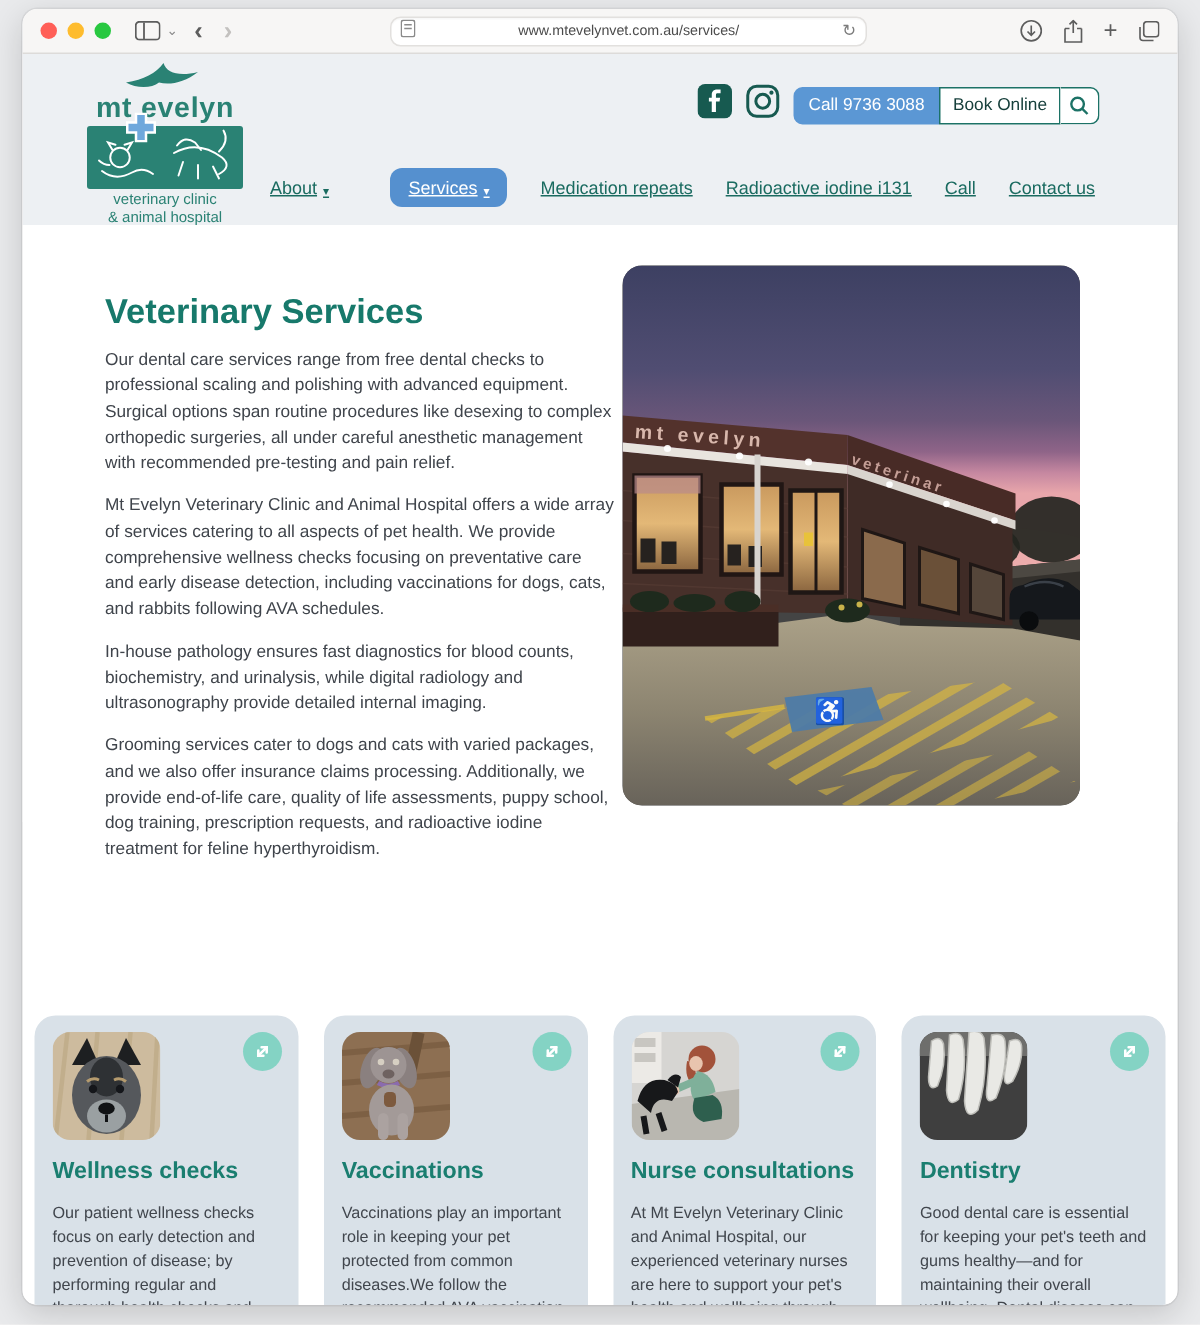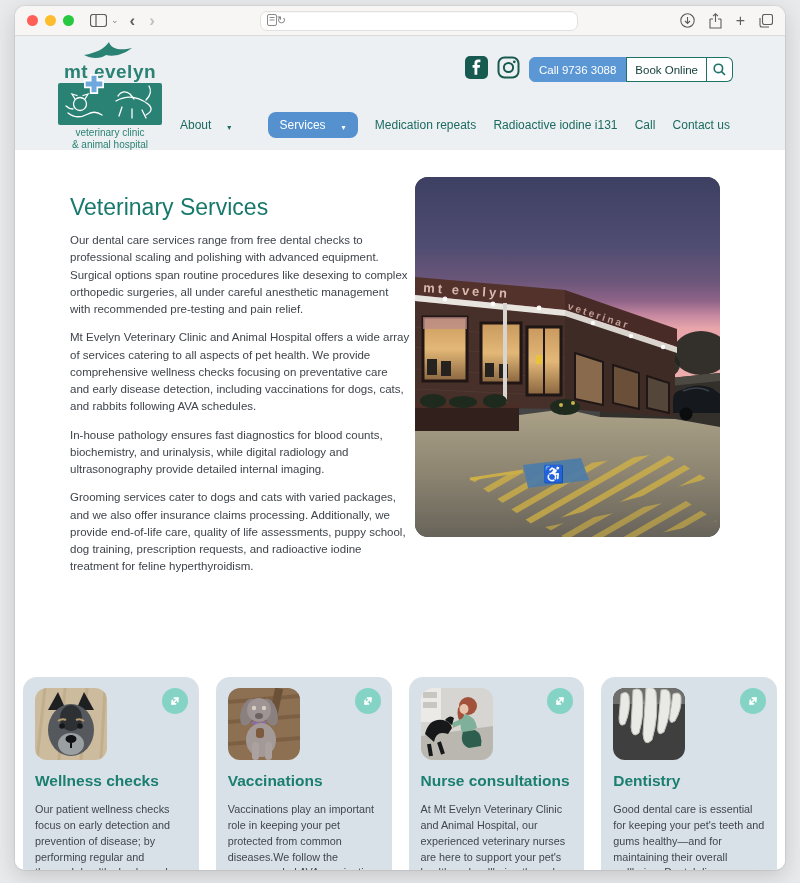--- a/index.html
+++ b/index.html
@@ -39,28 +39,28 @@
 
   .social-row { position:absolute; right:52px; top:20px; display:flex; align-items:center; gap:9px; }
   .btn-group { display:flex; height:25px; }
   .seg { display:flex; align-items:center; font-size:11.5px; }
   .seg.call { background:#5b97d4; border:1px solid #5b97d4; color:#fff; padding:0 9px; border-radius:6px 0 0 6px; }
   .seg.book { background:#fff; border:1px solid #1c7266; color:#17403c; padding:0 8px; }
   .seg.search { background:#fff; border:1px solid #1c7266; border-left:none; width:26px; justify-content:center; border-radius:0 6px 6px 0; }
 
   .main-nav { position:absolute; left:165px; right:55px; top:76px; display:flex;
     justify-content:space-between; align-items:center; }
-  .nav-item { color:#1a6b60; font-size:12px; display:flex; align-items:flex-end; gap:16px; cursor:pointer; }
+  .nav-item { color:#1a6b60; font-size:12px; display:flex; align-items:flex-end; gap:4px; cursor:pointer;text-decoration:underline; }
   .nav-item .caret { font-size:8px; margin-top:1px; }
   .nav-item.active { background:#5590cf; color:#ffffff; padding:6px 12px; border-radius:8px;margin-left:19px; }
 
   
   .main-section { position:relative; min-height:398px; background:#fff; }
   .text-col { position:absolute; left:55px; top:44px; width:340px; }
-  .page-title { color:#17796b; font-size:23px; font-weight:normal; margin-bottom:11px; }
+  .page-title { color:#17796b; font-size:23px; font-weight:bold; margin-bottom:11px; }
   .text-col p { font-size:11.5px; line-height:1.5; color:#3f444b; margin-bottom:11px; }
 
   .photo { position:absolute; left:400px; top:27px; width:305px; height:360px;
     border-radius:13px; overflow:hidden; background:#444; }
 
   
   .cards { position:absolute; left:0; right:0; top:527px; padding:0 8px; display:grid;
     grid-template-columns:repeat(4,1fr); gap:17px; }
   .card { background:#d9e1e8; border-radius:14px; padding:11px 12px 14px; position:relative; height:282px; }
   .card-img { width:72px; height:72px; border-radius:12px; overflow:hidden; display:block; }
@@ -91,20 +91,21 @@
     <span class="chrome-ic navarrow fwd">›</span>
 
     <div class="urlbar">
       <span>
         <svg width="10" height="12" viewBox="0 0 10 12">
             <rect x="0.5" y="0.5" width="9" height="11" rx="1.5" fill="none" stroke="#8a8a8a"></rect>
             <line x1="2.5" y1="3.5" x2="7.5" y2="3.5" stroke="#8a8a8a"></line>
             <line x1="2.5" y1="6" x2="7.5" y2="6" stroke="#8a8a8a"></line>
           </svg>
       </span>
+      <span class="addr">www.mtevelynvet.com.au/services/</span>
       <span class="refresh">↻</span>
     </div>
 
     <div class="right-ics">
       <span class="chrome-ic">
         <svg width="15" height="15" viewBox="0 0 15 15">
             <circle cx="7.5" cy="7.5" r="6.7" fill="none" stroke="#5d5d5d" stroke-width="1.1"></circle>
             <path d="M7.5 4v6M5 8l2.5 2.5L10 8" fill="none" stroke="#5d5d5d" stroke-width="1.1"></path>
           </svg>
       </span>

